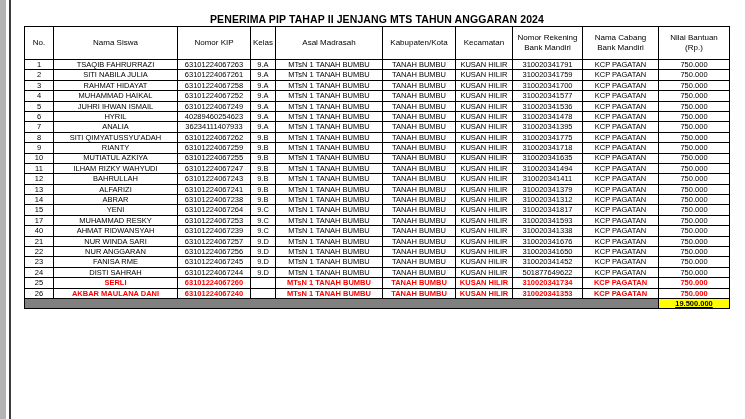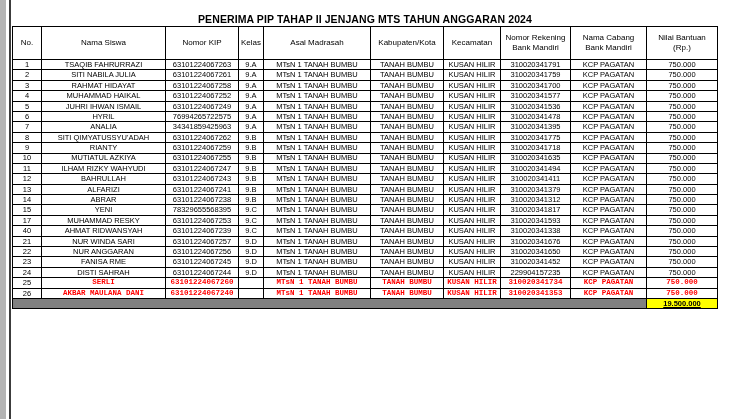--- a/index.html
+++ b/index.html
@@ -15,21 +15,21 @@
     position: absolute; left: 0; top: 0;
     width: 6px; height: 419px;
     background: #b4b4b4;
   }
   .edge-line {
     position: absolute; left: 9px; top: 0;
     width: 2px; height: 419px;
     background: #3c3c3c;
   }
   .sheet {
-    position: absolute; left: 12px; top: 0;
+    position: absolute; left: 24px; top: 0;
     width: 706px;
   }
   .doc-title {
     margin-top: 13px;
     height: 13px;
     text-align: center;
     font-size: 10.5px;
     font-weight: bold;
     color: #000;
     letter-spacing: 0.1px;
@@ -57,21 +57,20 @@
   .data-table td {
     font-size: 7.5px;
     height: 10.4px;
     line-height: 1;
     padding: 0 1px;
     white-space: nowrap;
   }
   .data-table td.hl {
     color: #ff0000;
     font-weight: bold;
-    font-family: Liberation Mono, monospace;
   }
   .total-gray {
     background: #808080;
     height: 13px;
   }
   .total-cell {
     background: #ffff00;
     font-weight: bold;
     font-size: 8.5px;
     height: 13px;
@@ -171,33 +170,33 @@
           <td>MTsN 1 TANAH BUMBU</td>
           <td>TANAH BUMBU</td>
           <td>KUSAN HILIR</td>
           <td>310020341536</td>
           <td>KCP PAGATAN</td>
           <td>750.000</td>
         </tr>
         <tr>
           <td>6</td>
           <td>HYRIL</td>
-          <td>76994265722575</td>
+          <td>40289460254623</td>
           <td>9.A</td>
           <td>MTsN 1 TANAH BUMBU</td>
           <td>TANAH BUMBU</td>
           <td>KUSAN HILIR</td>
           <td>310020341478</td>
           <td>KCP PAGATAN</td>
           <td>750.000</td>
         </tr>
         <tr>
           <td>7</td>
           <td>ANALIA</td>
-          <td>34341859425963</td>
+          <td>36234111407933</td>
           <td>9.A</td>
           <td>MTsN 1 TANAH BUMBU</td>
           <td>TANAH BUMBU</td>
           <td>KUSAN HILIR</td>
           <td>310020341395</td>
           <td>KCP PAGATAN</td>
           <td>750.000</td>
         </tr>
         <tr>
           <td>8</td>
@@ -279,21 +278,21 @@
           <td>MTsN 1 TANAH BUMBU</td>
           <td>TANAH BUMBU</td>
           <td>KUSAN HILIR</td>
           <td>310020341312</td>
           <td>KCP PAGATAN</td>
           <td>750.000</td>
         </tr>
         <tr>
           <td>15</td>
           <td>YENI</td>
-          <td>78329655568395</td>
+          <td>63101224067264</td>
           <td>9.C</td>
           <td>MTsN 1 TANAH BUMBU</td>
           <td>TANAH BUMBU</td>
           <td>KUSAN HILIR</td>
           <td>310020341817</td>
           <td>KCP PAGATAN</td>
           <td>750.000</td>
         </tr>
         <tr>
           <td>17</td>
@@ -356,21 +355,21 @@
           <td>750.000</td>
         </tr>
         <tr>
           <td>24</td>
           <td>DISTI SAHRAH</td>
           <td>63101224067244</td>
           <td>9.D</td>
           <td>MTsN 1 TANAH BUMBU</td>
           <td>TANAH BUMBU</td>
           <td>KUSAN HILIR</td>
-          <td>229904157235</td>
+          <td>501877649622</td>
           <td>KCP PAGATAN</td>
           <td>750.000</td>
         </tr>
         <tr>
           <td>25</td>
           <td class="hl">SERLI</td>
           <td class="hl">63101224067260</td>
           <td class="hl"></td>
           <td class="hl">MTsN 1 TANAH BUMBU</td>
           <td class="hl">TANAH BUMBU</td>

